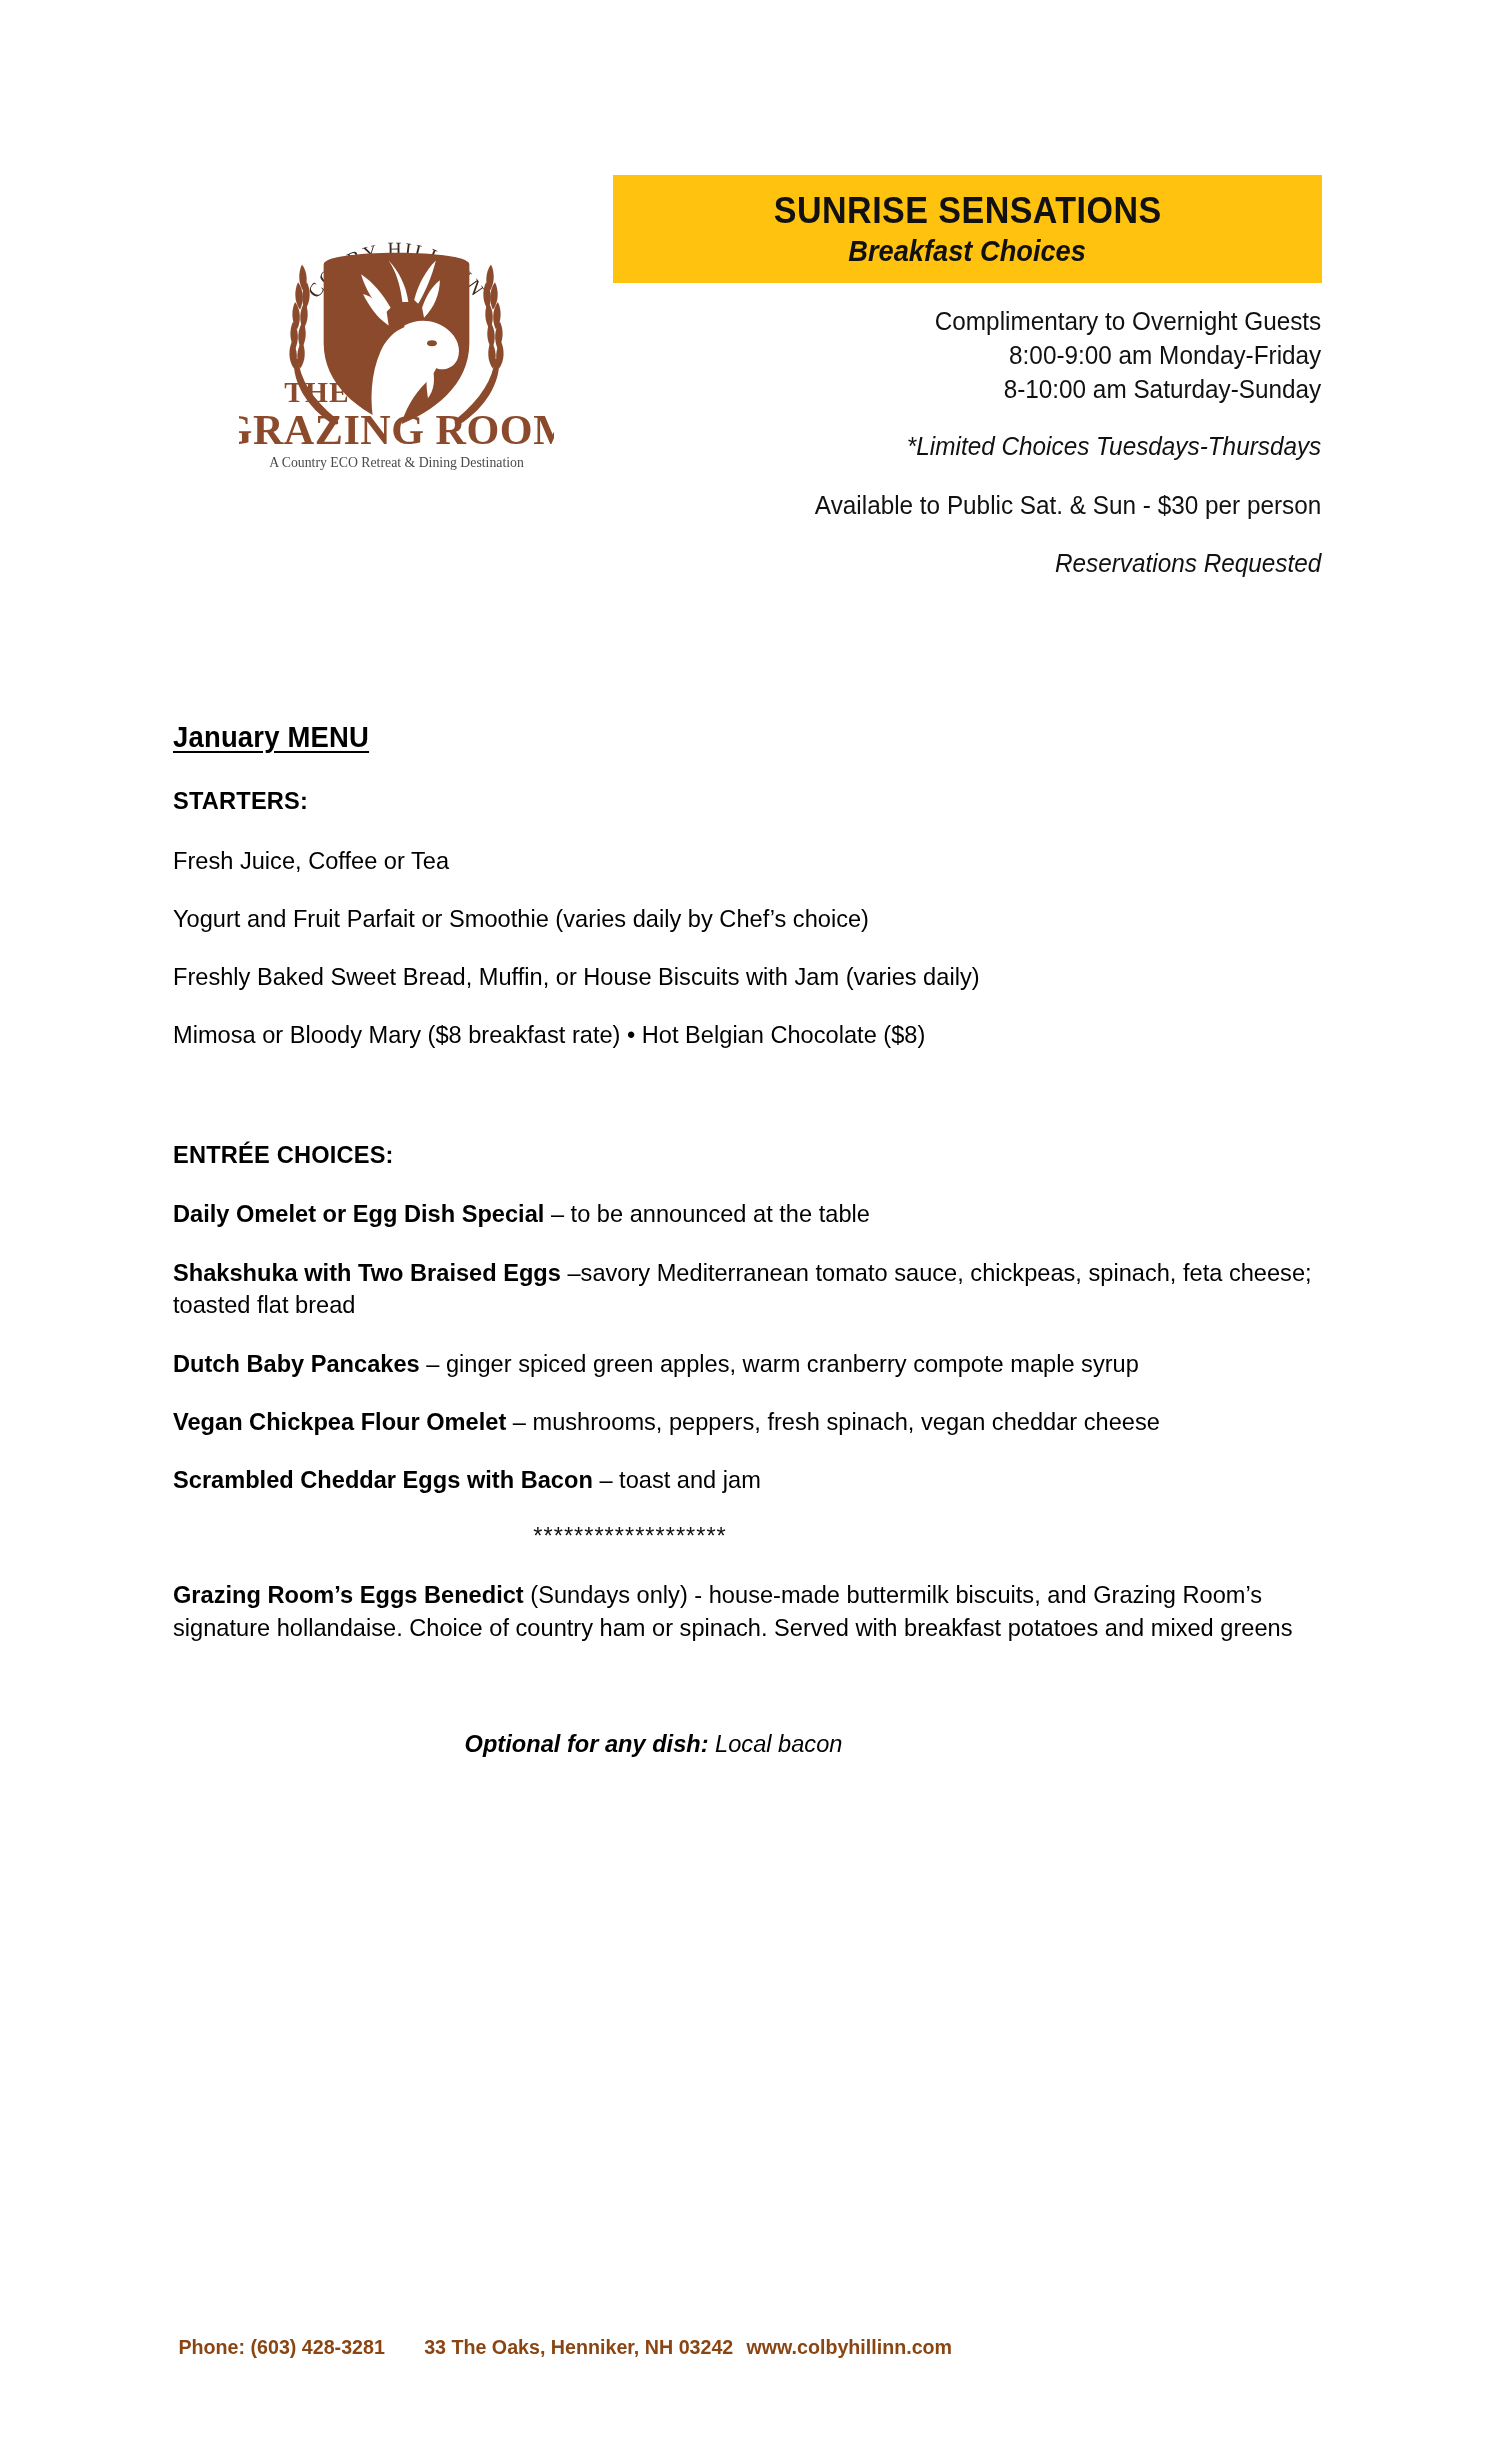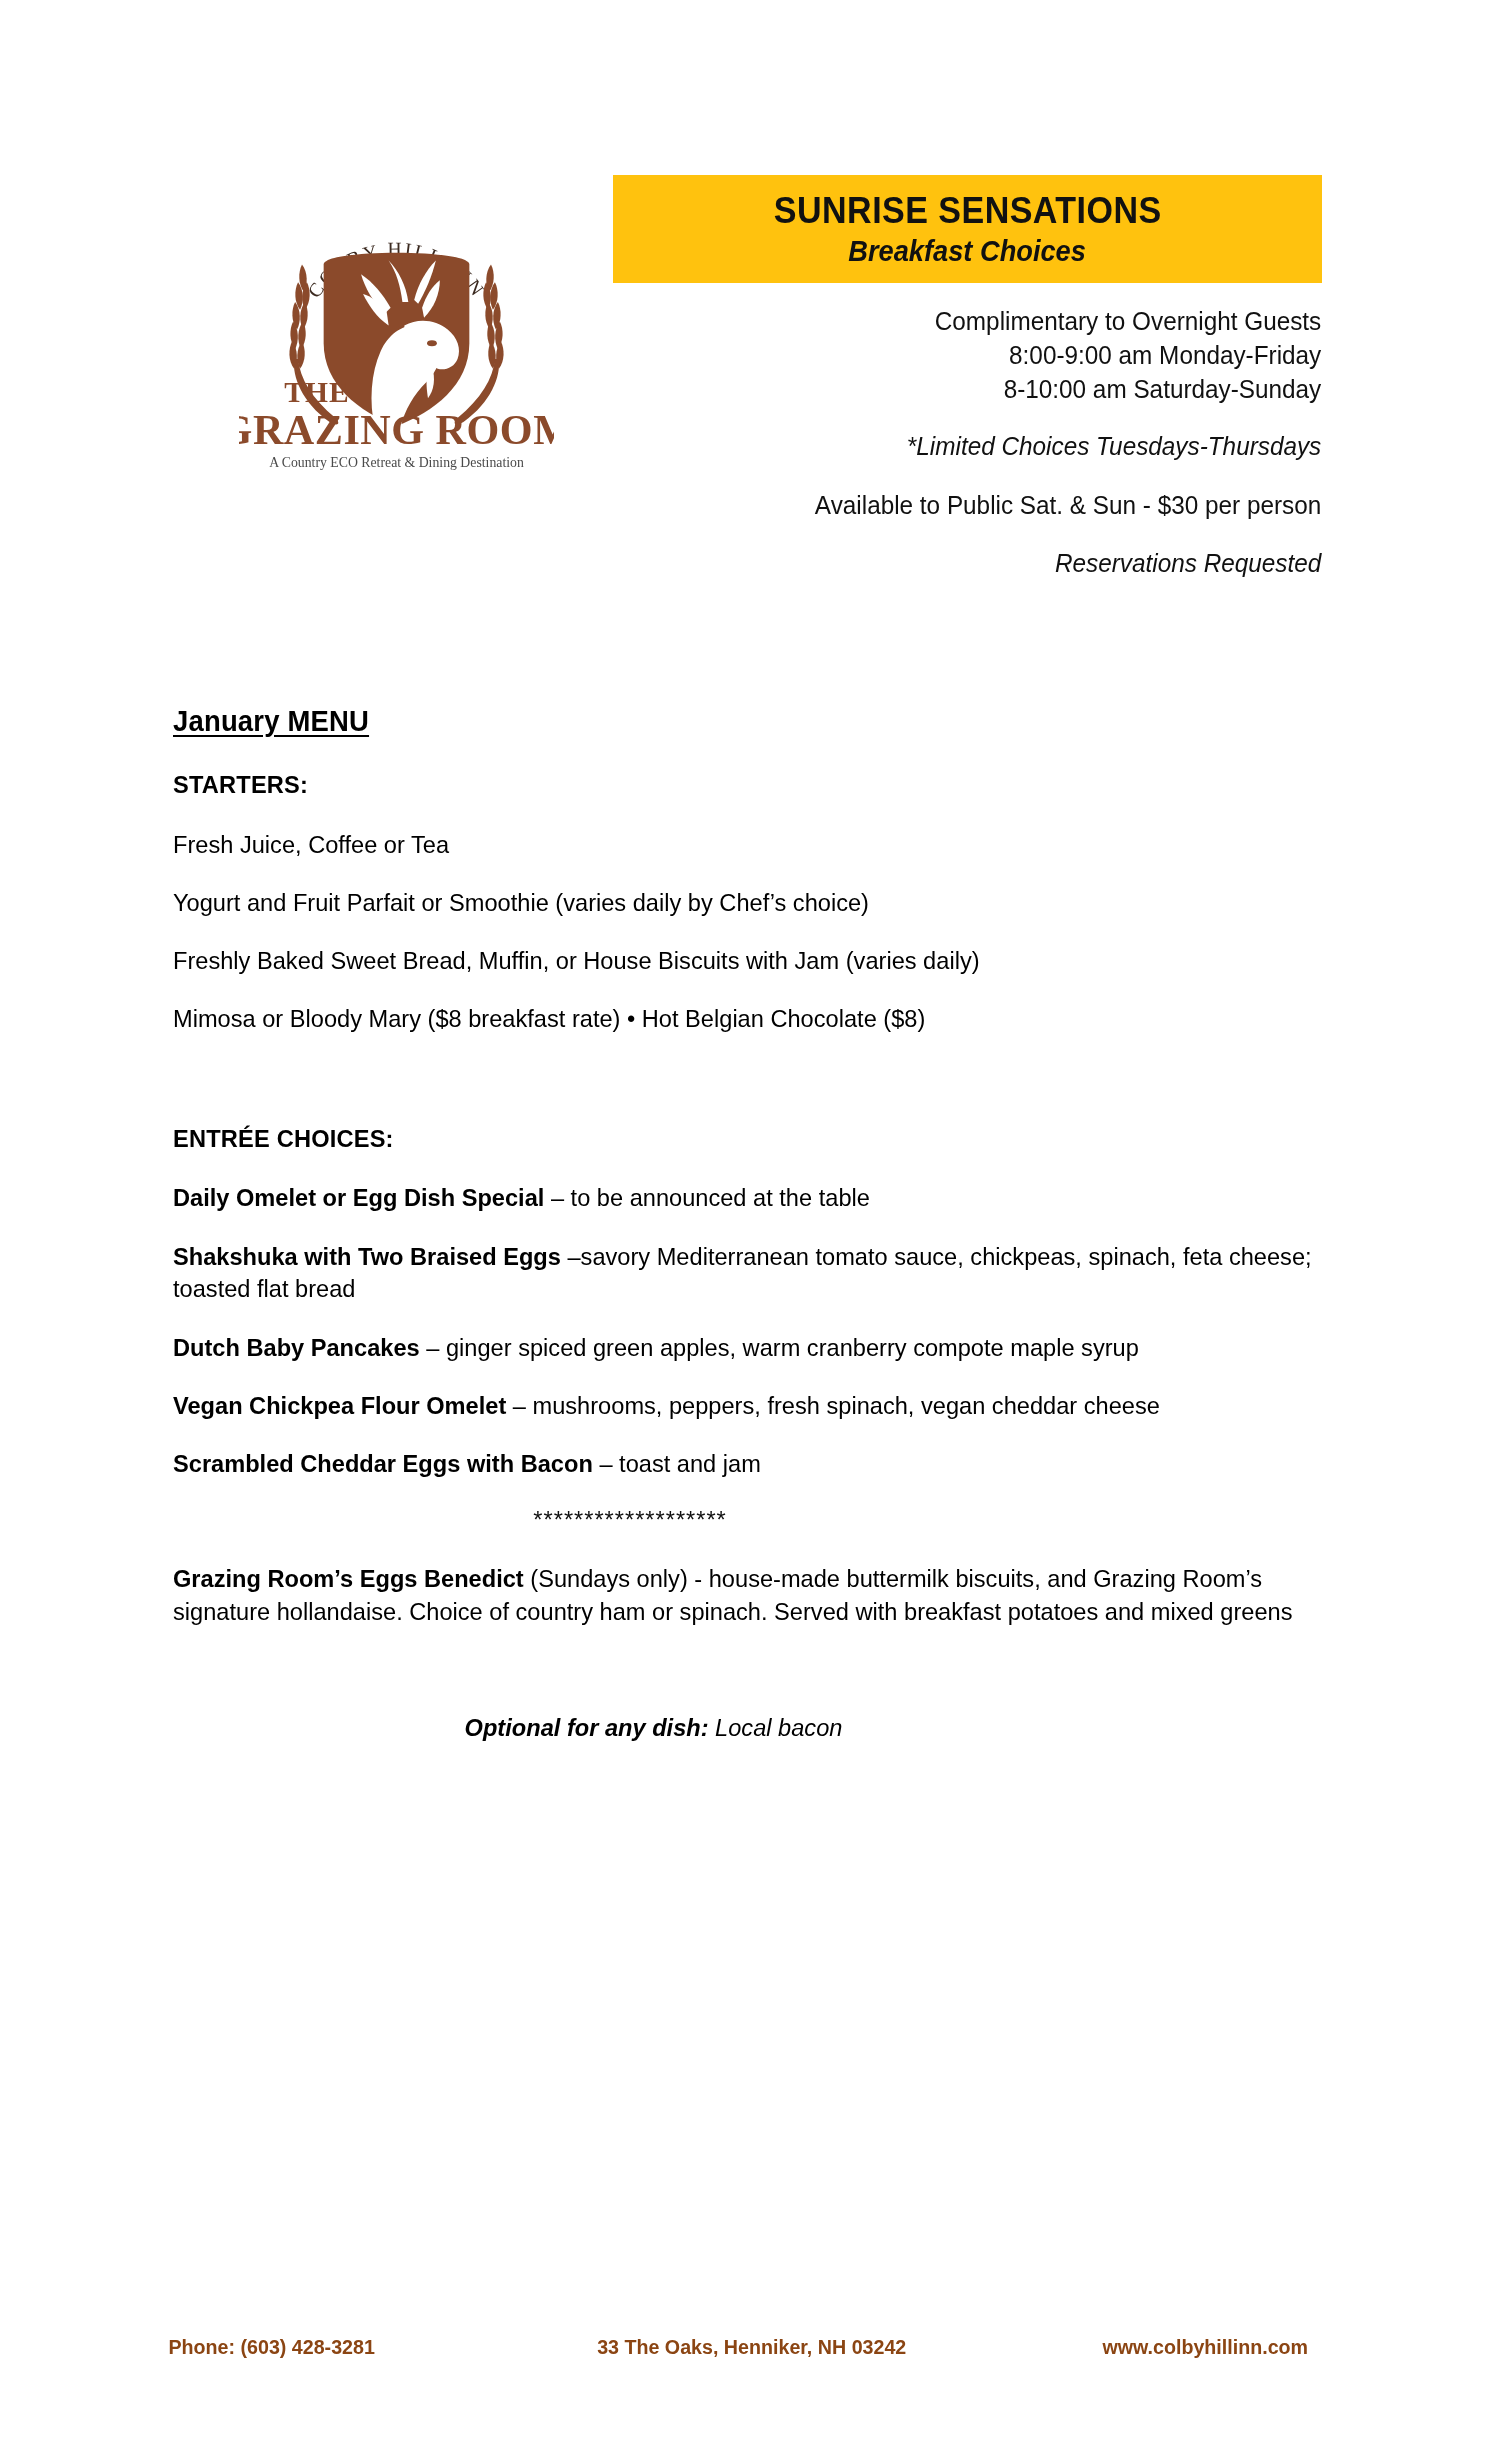--- a/index.html
+++ b/index.html
@@ -92,21 +92,21 @@
     transform: scaleX(0.95);
   }
   .hline.italic { font-style: italic; }
   .hgap-sm { height: 23.6px; }
   .hgap-md { height: 25.6px; }
 
   
   .body-zone {
     position: absolute;
     left: 173px;
-    top: 705px;
+    top: 721px;
     width: 1172px;
   }
 
   .menu-title {
     font-size: 28.6px;
     font-weight: bold;
     text-decoration: underline;
     text-underline-offset: 3.9px;
     letter-spacing: 0.2px;
     margin-bottom: 33px;
@@ -151,25 +151,24 @@
     font-style: italic;
     margin-top: 85px;
     width: 82%;
     transform: scaleX(0.96);
   }
   .optional-line b { font-weight: bold; }
 
   
   .footer {
     position: absolute;
-    left: 163px;
+    left: 173px;
     top: 2335px;
     width: 1172px;
     display: flex;
-    justify-content: space-between;
     align-items: baseline;
     color: #8B4513;
     font-size: 20.7px;
     font-weight: bold;
   }
   .footer span { white-space: nowrap; transform: scaleX(0.95); }
   .footer .f-mid { margin-left: 25.6px; }
   .footer .f-right { margin-right: 21.7px; }
 </style>
 </head>

